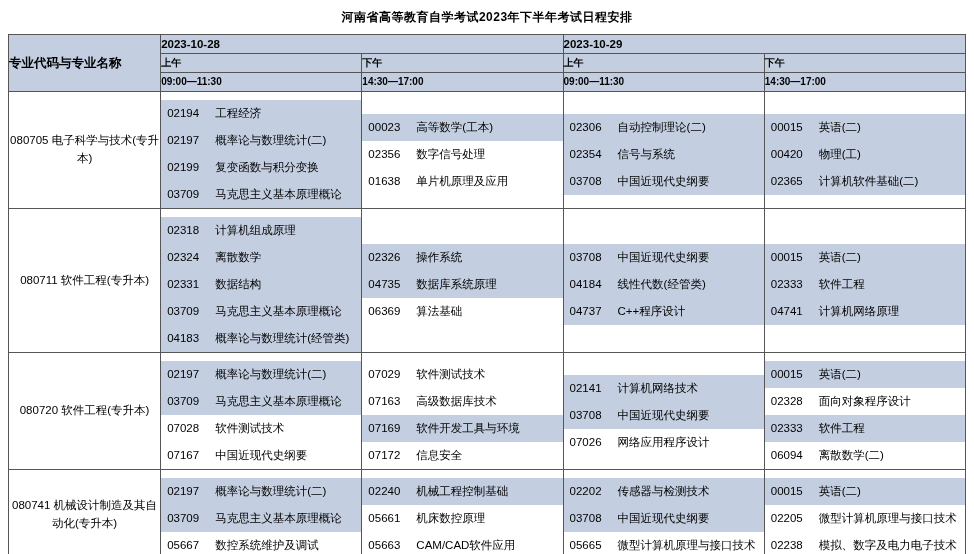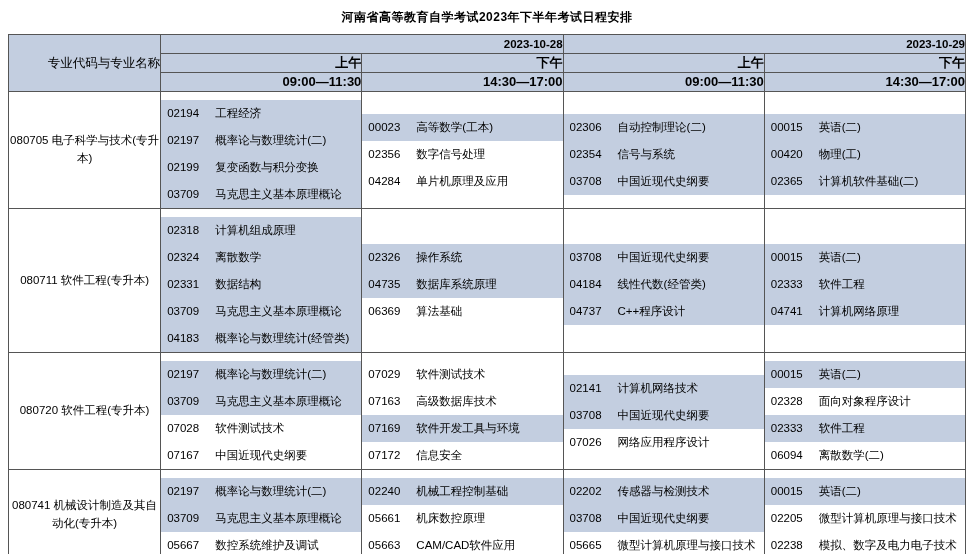--- a/index.html
+++ b/index.html
@@ -32,33 +32,32 @@
     font-size: 11.5px;
     color: #000;
   }
   table.sched th, table.sched td {
     border: 1px solid #555;
     padding: 0;
     vertical-align: middle;
   }
   thead th {
     background: #c3cee0;
-    text-align: right;
+    text-align: left;
     font-weight: bold;
     font-size: 11.5px;
     height: 18px;
     line-height: 18px;
   }
   thead th.majorhead {
     background: #c3cee0;
     font-size: 12.5px;
-    font-weight: normal;
-    padding-left: 11px;
-  }
-  thead th.daycol { font-size: 13px; }
+    font-weight: bold;
+  }
+  thead th.daycol { font-size: 10px; }
   td.major {
     padding: 4px 6px;
     font-size: 11.5px;
     line-height: 1.55;
     text-align: center;
   }
   td.slot {
     padding: 0;
     vertical-align: top;
   }
@@ -122,21 +121,21 @@
               <div class="course hl"><span class="code">02194</span><span class="name">工程经济</span></div>
               <div class="course hl"><span class="code">02197</span><span class="name">概率论与数理统计(二)</span></div>
               <div class="course hl"><span class="code">02199</span><span class="name">复变函数与积分变换</span></div>
               <div class="course hl"><span class="code">03709</span><span class="name">马克思主义基本原理概论</span></div>
             </div>
           </td>
           <td class="slot">
             <div class="courses">
               <div class="course hl"><span class="code">00023</span><span class="name">高等数学(工本)</span></div>
               <div class="course"><span class="code">02356</span><span class="name">数字信号处理</span></div>
-              <div class="course"><span class="code">04284</span><span class="name">单片机原理及应用</span></div>
+              <div class="course"><span class="code">01638</span><span class="name">单片机原理及应用</span></div>
             </div>
           </td>
           <td class="slot">
             <div class="courses">
               <div class="course hl"><span class="code">02306</span><span class="name">自动控制理论(二)</span></div>
               <div class="course hl"><span class="code">02354</span><span class="name">信号与系统</span></div>
               <div class="course hl"><span class="code">03708</span><span class="name">中国近现代史纲要</span></div>
             </div>
           </td>
           <td class="slot">

